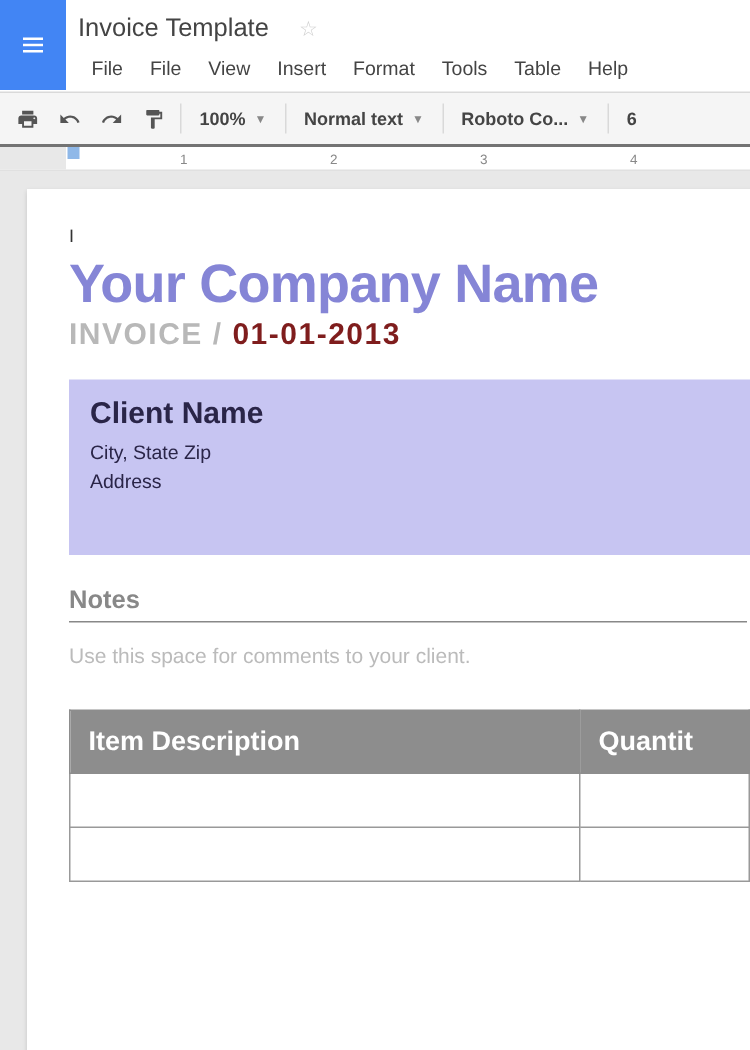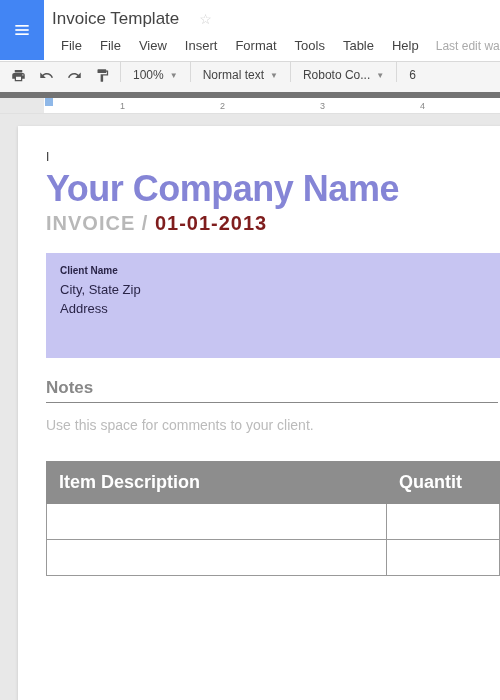--- a/index.html
+++ b/index.html
@@ -10,42 +10,42 @@
 .app-icon { width: 44px; height: 60px; background: #4285f4; display: flex; align-items: center; justify-content: center; position: absolute; left: 0; top: 0; z-index: 10; }
 .app-icon svg { width: 20px; height: 20px; }
 .title-area { margin-left: 52px; display: flex; align-items: center; gap: 20px; padding-top: 6px; }
 .doc-title { font-size: 17px; color: #444; }
 .star-icon { color: #d0d0d0; font-size: 14px; }
 
 .menubar { display: flex; gap: 0; margin-left: 52px; padding: 4px 0 6px 0; align-items: center; }
 .menu-item { font-size: 13px; color: #444; padding: 2px 9px; cursor: pointer; }
 .last-edit { font-size: 12px; color: #aaa; margin-left: 8px; }
 
-.toolbar { background: #f5f5f5; border-bottom: 6px solid #737373; height: 36px; display: flex; align-items: flex-start; padding: 0 4px; gap: 0; }
+.toolbar { background: #f5f5f5; border-bottom: 2px solid #737373; height: 36px; display: flex; align-items: center; padding: 0 4px; gap: 0; font-weight: bold; }
 .tool-btn { width: 28px; height: 26px; display: flex; align-items: center; justify-content: center; cursor: pointer; color: #555; }
 .tool-sep { width: 1px; height: 20px; background: #d9d9d9; margin: 0 4px; }
 .tool-dropdown { display: flex; align-items: center; padding: 0 8px; height: 26px; font-size: 12px; color: #444; cursor: pointer; gap: 6px; }
 .tool-dropdown .chev { font-size: 8px; color: #888; }
 
 .ruler { background: #fff; height: 16px; border-bottom: 1px solid #e0e0e0; position: relative; font-size: 9px; color: #888; }
 .ruler-margin { position: absolute; left: 0; width: 44px; height: 100%; background: #e8e8e8; }
 .ruler-tick { position: absolute; top: 3px; }
 .ruler-indent { position: absolute; left: 45px; top: 0; width: 8px; height: 8px; background: #8fb8e8; }
 
 .canvas { background: #e8e8e8; height: 588px; overflow: hidden; padding-top: 12px; padding-left: 18px; }
 .page { background: #fff; width: 600px; min-height: 700px; box-shadow: 0 1px 3px rgba(0,0,0,0.15); padding: 24px 0 0 28px; }
 
 .cursor-mark { font-size: 12px; color: #333; margin-bottom: 4px; }
 .company-name { font-size: 36px; font-weight: bold; color: #8585d6; letter-spacing: -0.5px; margin-bottom: 2px; }
 .invoice-line { font-size: 20px; font-weight: bold; color: #b8b8b8; letter-spacing: 1px; margin-bottom: 18px; }
 .invoice-line .slash { color: #b8b8b8; }
 .invoice-line .date { color: #7f1d1d; }
 
 .client-box { background: #c7c5f2; padding: 12px 14px 38px 14px; margin-bottom: 20px; width: 454px; }
-.client-name { font-weight: bold; font-size: 10px; color: #2a2548; margin-bottom: 6px; }
+.client-name { font-weight: bold; font-size: 20px; color: #2a2548; margin-bottom: 6px; }
 .client-line { font-size: 13px; color: #2a2548; margin-bottom: 4px; }
 
 .notes-heading { font-size: 17px; font-weight: bold; color: #888; margin-bottom: 4px; }
 .notes-rule { border: none; border-top: 1px solid #888; width: 452px; margin-bottom: 14px; }
 .notes-text { font-size: 14px; color: #bbb; margin-bottom: 28px; }
 
 .item-table { border-collapse: collapse; width: 454px; }
 .item-table th { background: #8d8d8d; color: #fff; font-size: 18px; font-weight: bold; text-align: left; padding: 10px 12px; border: 1px solid #8d8d8d; }
 .item-table th:last-child { }
 .item-table td { border: 1px solid #999; height: 36px; padding: 8px 12px; }
@@ -70,21 +70,20 @@
   </div>
   <div class="menubar">
     <span class="menu-item">File</span>
     <span class="menu-item">File</span>
     <span class="menu-item">View</span>
     <span class="menu-item">Insert</span>
     <span class="menu-item">Format</span>
     <span class="menu-item">Tools</span>
     <span class="menu-item">Table</span>
     <span class="menu-item">Help</span>
-    <span class="last-edit">Last edit wa</span>
   </div>
 </div>
 
 <div class="toolbar">
   <div class="tool-btn">
       <svg width="15" height="15" viewBox="0 0 24 24" fill="#555">
         <path d="M19 8H5c-1.66 0-3 1.34-3 3v6h4v4h12v-4h4v-6c0-1.66-1.34-3-3-3zm-3 11H8v-5h8v5zm3-7c-.55 0-1-.45-1-1s.45-1 1-1 1 .45 1 1-.45 1-1 1zm-1-9H6v4h12V3z"></path>
       </svg>
     </div>
   <div class="tool-btn">

